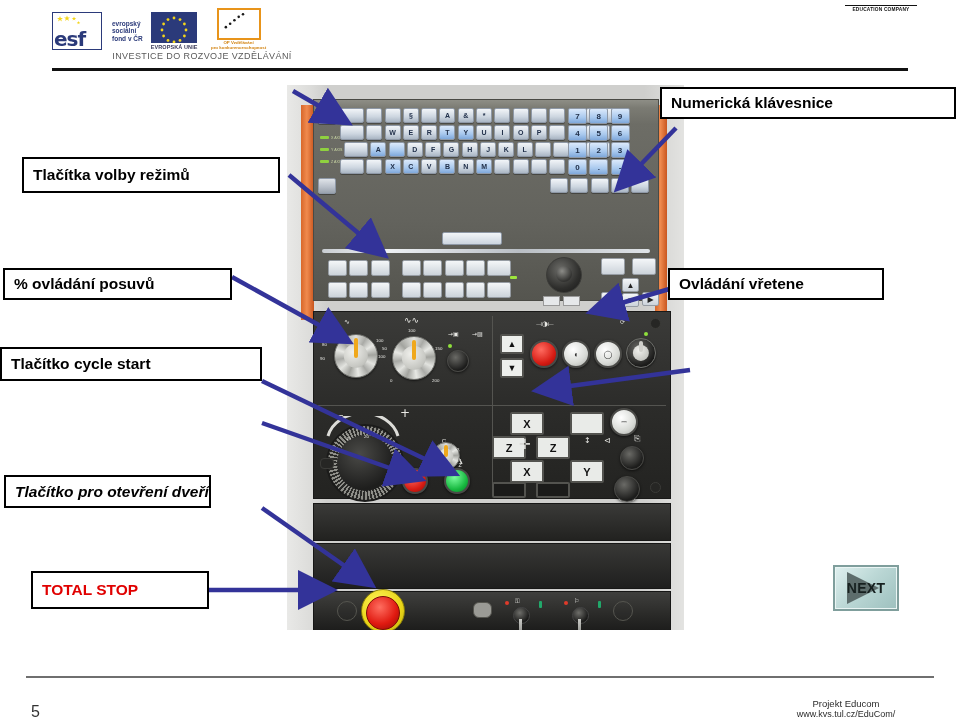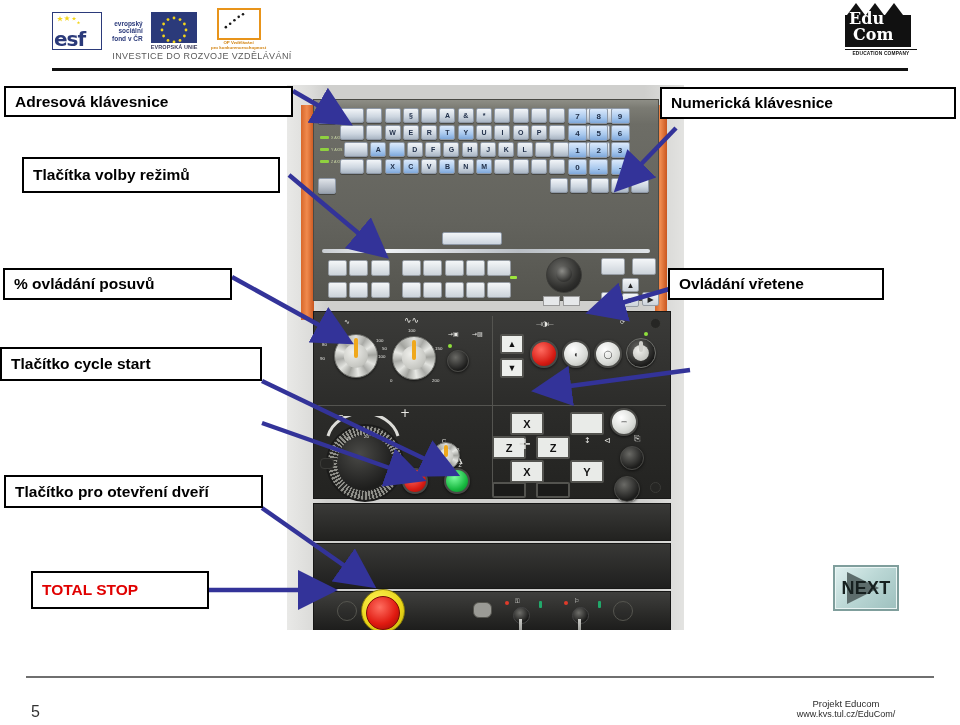--- a/index.html
+++ b/index.html
@@ -8,21 +8,21 @@
     background:#ffffff;
     font-family:"Liberation Sans", sans-serif;
     overflow:hidden;
     position:relative;
   }
   #slide{position:absolute;inset:0;width:960px;height:725px;}
 
   
   .hdr-logos{position:absolute;left:52px;top:4px;width:300px;height:60px;}
   .logo-row{display:flex;align-items:flex-end;gap:8px;height:46px;}
-  .logo-esf{display:flex;align-items:center;gap:10px;text-align:right;}
+  .logo-esf{display:flex;align-items:center;gap:10px;}
   .esf-mark{
     width:48px;height:36px;background:#ffffff;position:relative;
     border:1px solid #2b3a7a;
   }
   .esf-mark .stars{position:absolute;left:3px;top:2px;width:26px;height:16px;}
   .esf-mark .esftext{
     position:absolute;left:1px;bottom:0px;font-size:20px;font-weight:bold;
     color:#2b3a7a;font-family:"DejaVu Sans",sans-serif;letter-spacing:-1px;line-height:1;
   }
   .esf-words{font-size:6.5px;line-height:7.5px;color:#2b3a7a;font-weight:bold;}
@@ -164,21 +164,21 @@
   .keyshaft{position:absolute;width:3px;height:16px;background:linear-gradient(180deg,#c9cac6,#8e8f8b);}
   .blkcircle{position:absolute;border-radius:50%;background:#262624;border:1px solid #3b3b38;}
 
   
   .nextbtn{position:absolute;left:833px;top:565px;width:62px;height:42px;
     background:linear-gradient(135deg,#dff0ef 0%,#bcd8d6 45%,#9dc0be 100%);
     border:2px solid #7f9e9c;box-shadow:inset 0 0 0 1px #eaf5f4;z-index:40;}
   .nextbtn .tri{position:absolute;left:12px;top:5px;width:0;height:0;
     border-top:16px solid transparent;border-bottom:16px solid transparent;border-left:32px solid #5d6d6c;}
   .nextbtn .lbl2{position:absolute;inset:0;display:flex;align-items:center;justify-content:center;
-    font-size:18px;font-weight:bold;color:#16201f;letter-spacing:.3px;}
+    font-size:14px;font-weight:bold;color:#16201f;letter-spacing:.3px;}
 
   
   .ftr-rule{position:absolute;left:26px;top:676px;width:908px;height:2px;background:#6f6f6f;}
   .ftr-page{position:absolute;left:31px;top:703px;font-size:16px;color:#333;}
   .ftr-mid{position:absolute;left:336px;top:701px;font-size:9.5px;color:#2b2b2b;white-space:nowrap;}
   .ftr-r1{position:absolute;left:846px;top:698px;font-size:9.5px;color:#2b2b2b;text-align:center;
     width:110px;margin-left:-55px;}
   .ftr-r2{position:absolute;left:846px;top:709px;font-size:9px;color:#2b2b2b;text-align:center;
     width:130px;margin-left:-65px;}
 </style>
@@ -245,28 +245,20 @@
         </div>
         <div class="op-cap">OP Vzdělávání</div>
         <div class="op-cap">pro konkurenceschopnost</div>
       </div>
     </div>
     <div class="invest-line">INVESTICE DO ROZVOJE VZDĚLÁVÁNÍ</div>
   </div>
 
 
   <div class="hdr-educom">
-    <div class="educom-mark">
-      <div class="roof"></div>
-      <div class="peak" style="left:2px;"></div>
-      <div class="peak" style="left:21px;"></div>
-      <div class="peak" style="left:40px;"></div>
-      <div class="etxt">Edu</div>
-      <div class="etxt" style="top:24px;left:8px;">Com</div>
-    </div>
     <div class="educom-cap">EDUCATION COMPANY</div>
   </div>
 
   <div class="hdr-rule"></div>
 
   <div class="photo">
     <div class="ph-wall"></div>
     <div class="orange-l"></div>
     <div class="orange-r"></div>
 
@@ -550,38 +542,35 @@
       <line x1="262" y1="381" x2="452" y2="472" marker-end="url(#ah)"></line>
       <line x1="262" y1="423" x2="418" y2="478" marker-end="url(#ah)"></line>
       <line x1="262" y1="508" x2="369" y2="583" marker-end="url(#ah)"></line>
       <line x1="209" y1="590" x2="329" y2="590" marker-end="url(#ah)"></line>
       <line x1="676" y1="128" x2="620" y2="186" marker-end="url(#ah)"></line>
       <line x1="690" y1="283" x2="594" y2="311" marker-end="url(#ah)"></line>
       <line x1="690" y1="370" x2="540" y2="390" marker-end="url(#ah)"></line>
     </g>
   </svg>
 
-  <div class="lbl" style="left:4px;top:86px;width:289px;height:31px;">
-    <span>Adresová klávesnice</span>
-  </div>
 
   <div class="lbl" style="left:22px;top:157px;width:258px;height:36px;">
     <span>Tlačítka volby režimů</span>
   </div>
 
   <div class="lbl" style="left:3px;top:268px;width:229px;height:32px;">
     <span>% ovládání posuvů</span>
   </div>
 
   <div class="lbl" style="left:0px;top:347px;width:262px;height:34px;">
     <span>Tlačítko cycle start</span>
   </div>
 
 
-  <div class="lbl" style="left:4px;top:475px;width:259px;height:33px;">
+  <div class="lbl" style="left:4px;top:475px;width:207px;height:33px;font-style:italic;">
     <span>Tlačítko pro otevření dveří</span>
   </div>
 
   <div class="lbl" style="left:660px;top:87px;width:296px;height:32px;">
     <span>Numerická klávesnice</span>
   </div>
 
   <div class="lbl red" style="left:31px;top:571px;width:178px;height:38px;">
     <span>TOTAL STOP</span>
   </div>

